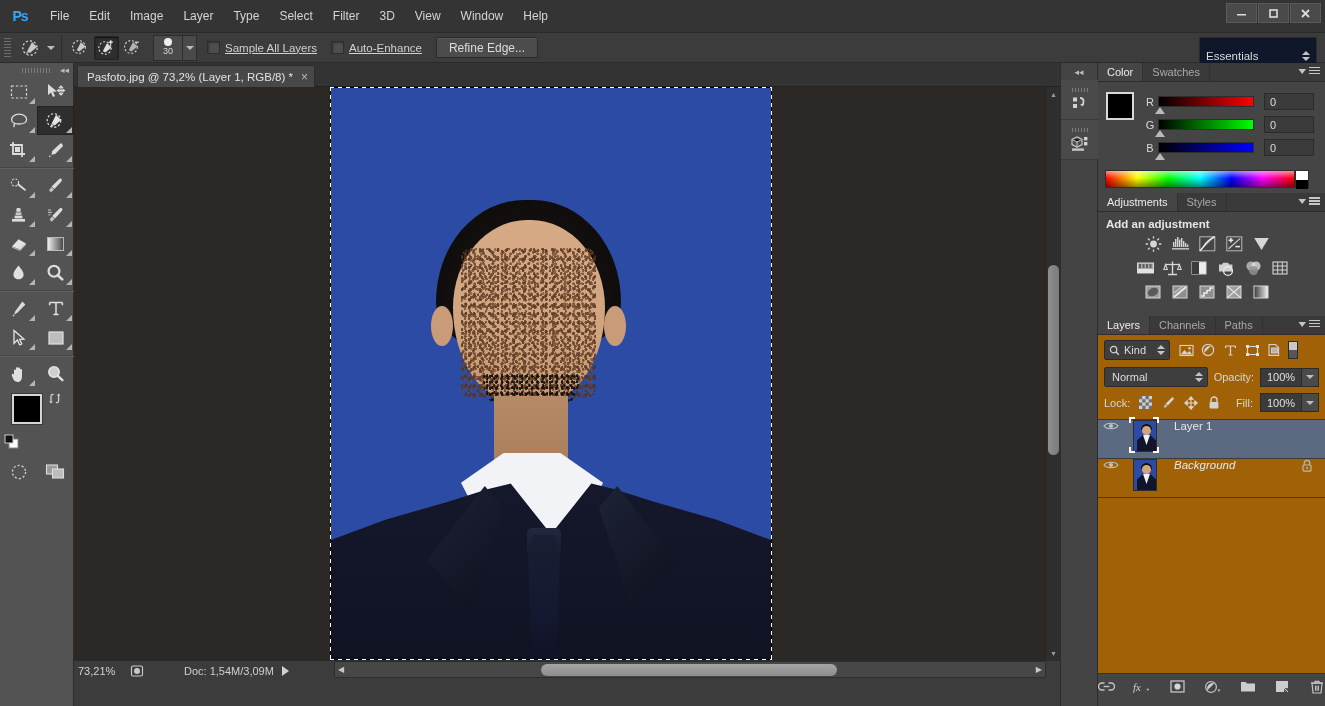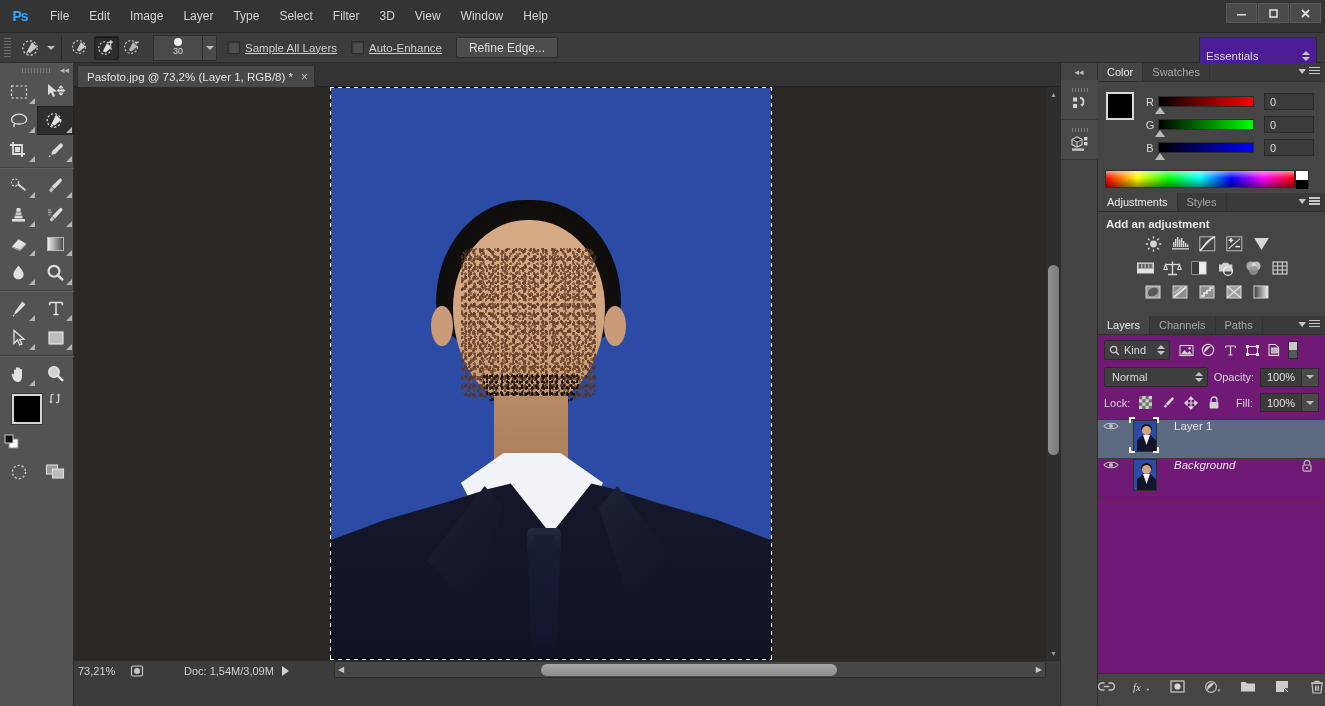--- a/index.html
+++ b/index.html
@@ -54,21 +54,21 @@
   }
   .tool-icon-big { width: 26px; height: 24px; display:flex; align-items:center; justify-content:center; }
   .tri-down { width:0;height:0;border-left:4px solid transparent;border-right:4px solid transparent;border-top:4px solid #bdbdbd; }
   .opt-modes { display: flex; align-items: center; gap: 1px; margin-right: 8px; }
   .mode-btn {
     width: 25px; height: 24px; display:flex;align-items:center;justify-content:center;
     border: 1px solid transparent; border-radius: 2px;
   }
   .mode-btn.active { background: #2e2e2e; border-color: #222; box-shadow: inset 0 1px 2px rgba(0,0,0,.6); }
   .brush-size-box {
-    width: 50px; height: 26px; background: #4a4a4a; border: 1px solid #2d2d2d;
+    width: 30px; height: 26px; background: #4a4a4a; border: 1px solid #2d2d2d;
     display: flex; flex-direction: column; align-items: center; justify-content: flex-start;
     padding-top: 2px; position: relative;
   }
   .brush-dot { width: 8px; height: 8px; border-radius: 50%; background: #efefef; }
   .brush-num { font-size: 9px; color: #d8d8d8; line-height: 10px; }
   .brush-drop {
     width: 14px; height: 26px; background: #4a4a4a; border: 1px solid #2d2d2d; border-left: none;
     display:flex; align-items:center; justify-content:center; margin-right: 10px;
   }
   .cbox-wrap { display: flex; align-items: center; gap: 5px; margin-right: 14px; }
@@ -78,21 +78,21 @@
   }
   .opt-label { font-size: 11.5px; color: #d0d0d0; text-decoration: underline; }
   .refine-btn {
     height: 21px; padding: 0 12px; background: #4c4c4c;
     border: 1px solid #2b2b2b; border-radius: 2px;
     display: flex; align-items: center; color: #dcdcdc; font-size: 12px;
     box-shadow: inset 0 1px 0 rgba(255,255,255,.07);
   }
   .essentials {
     position: absolute; right: 8px; top: 4px;
-    width: 118px; height: 38px; background: #4c1d95;
+    width: 118px; height: 38px; background: #0f172a;
     border: 1px solid #2b2b2b; border-radius: 0;
     display: flex; align-items: center; padding: 0 6px;
     justify-content: space-between; color: #dcdcdc; font-size: 11.5px;
   }
   .updown { display:flex; flex-direction:column; gap:2px; align-items:center; }
   .up-t { width:0;height:0;border-left:4px solid transparent;border-right:4px solid transparent;border-bottom:4px solid #c3c3c3; }
   .dn-t { width:0;height:0;border-left:4px solid transparent;border-right:4px solid transparent;border-top:4px solid #c3c3c3; }
 
   
   .toolbar {
@@ -349,21 +349,21 @@
   .adjpanel { background:#454545; height:104px; padding:6px 0 0 8px; }
   .adj-title { font-size:11.5px; color:#e6e6e6; font-weight:bold; margin-bottom:4px; }
   .adj-rows { display:flex; flex-direction:column; gap:4px; }
   .adj-row { display:flex; gap:5px; }
   .adj-ic { width:22px; height:20px; display:flex;align-items:center;justify-content:center; }
   .adj-r1 { padding-left:36px; }
   .adj-r2 { padding-left:28px; }
   .adj-r3 { padding-left:36px; }
 
   
-  .layerspanel { background:#701a75; position:relative; height:auto; }
+  .layerspanel { background:#a16207; position:relative; height:auto; }
   .lp-filter { display:flex; align-items:center; gap:0; padding:5px 6px 4px 6px; }
   .kind-select {
     width:66px; height:20px; background:#3e3e3e; border:1px solid #2b2b2b; border-radius:2px;
     display:flex; align-items:center; padding:0 4px; gap:4px; color:#dcdcdc; font-size:11px;
   }
   .kind-icons { display:flex; align-items:center; gap:2px; margin-left:6px; }
   .kind-ic { width:20px;height:20px; display:flex;align-items:center;justify-content:center; }
   .filter-toggle { width:10px; height:18px; margin-left:4px; background:linear-gradient(to bottom,#c9c9c9 50%, #565656 50%); border:1px solid #2b2b2b; }
   .lp-blend { display:flex; align-items:center; padding:3px 6px; gap:6px; }
   .blend-select {

